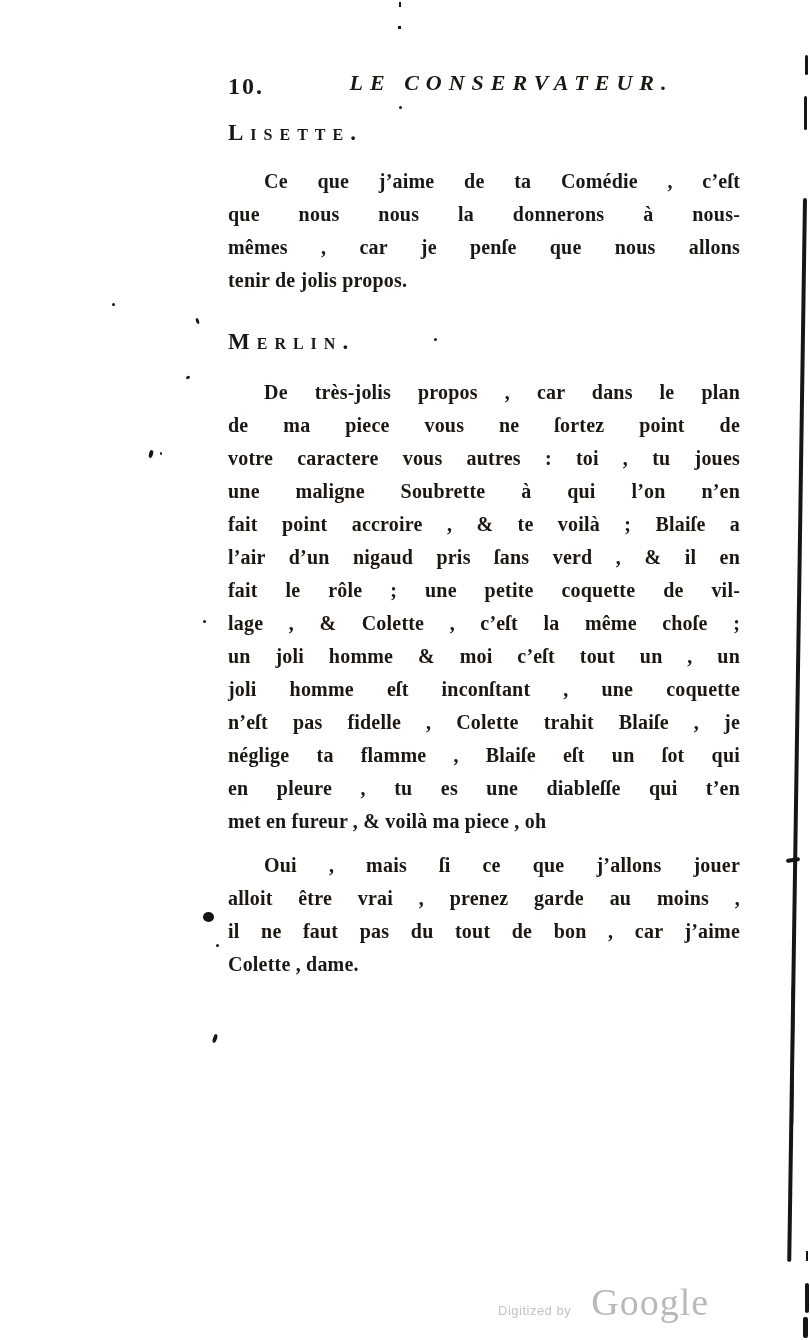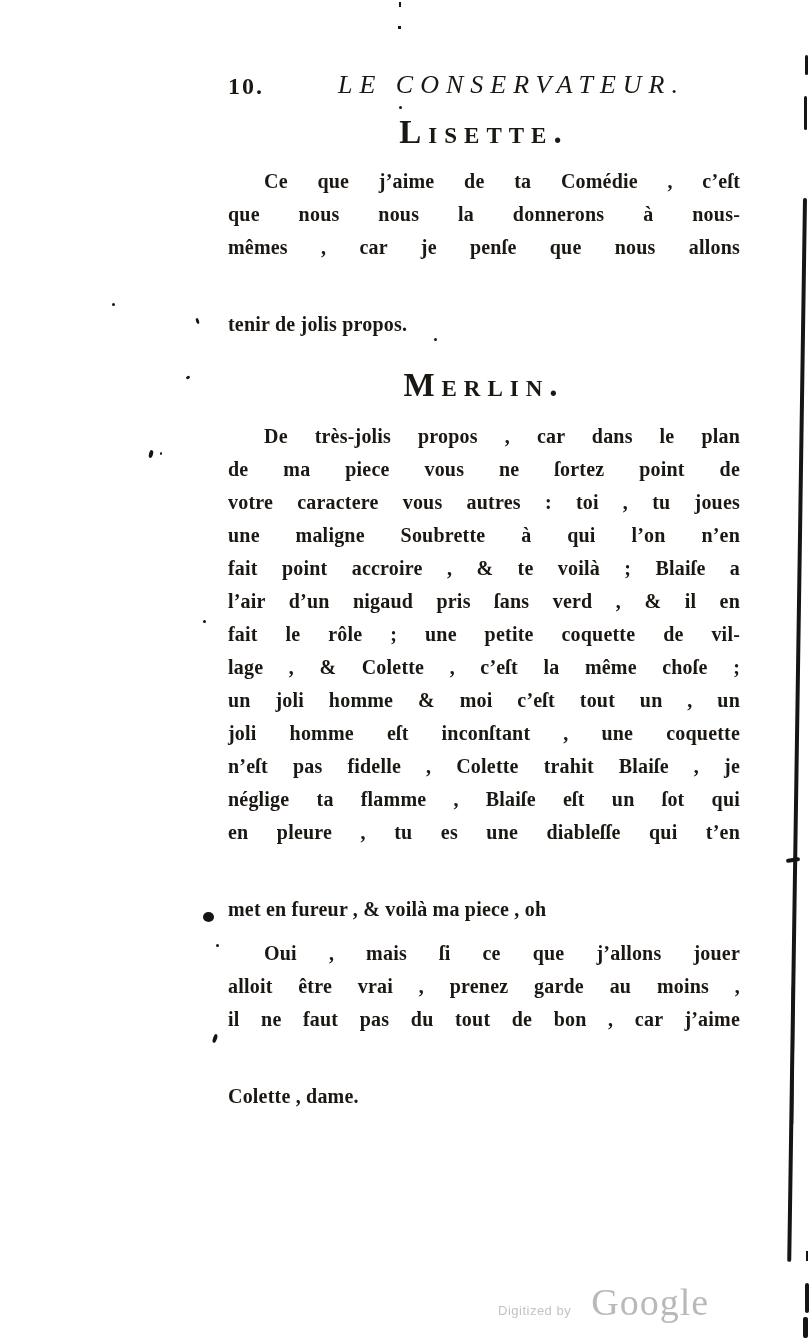--- a/index.html
+++ b/index.html
@@ -25,47 +25,46 @@
     height: 34px;
   }
   .pagenum {
     position: absolute; left: 0; top: 3px;
     font-size: 24px; font-weight: bold;
     letter-spacing: 2px;
   }
   .running-title {
     text-align: center;
     padding-left: 55px;
-    font-size: 26px;
-    font-weight: normal;
+    font-size: 22px;
+    font-weight: bold;
     font-style: italic;
     letter-spacing: 7px;
     white-space: nowrap;
   }
   .speaker {
-    text-align: center;
     font-variant: small-caps;
     font-weight: bold;
-    font-size: 33px;
+    font-size: 23px;
     letter-spacing: 7px;
     line-height: 31px;
   }
   .speech {
     font-size: 20px;
     font-weight: bold;
     line-height: 33px;
     letter-spacing: 0.2px;
   }
   .speech .line {
     text-align: justify;
     text-align-last: justify;
     white-space: normal;
   }
   .speech .line:first-child { text-indent: 36px; }
-  .speech .line:last-child { text-align-last: left; margin-top: 44px; }
+  .speech .line:last-child { text-align-last: left; }
 
   .s1 { margin-top: 13px; }
   .p1 { margin-top: 17px; }
   .s2 { margin-top: 29px; }
   .p2 { margin-top: 19px; }
   .s3 { margin-top: 13px; }
   .p3 { margin-top: 11px; }
 
   .watermark {
     position: absolute;

